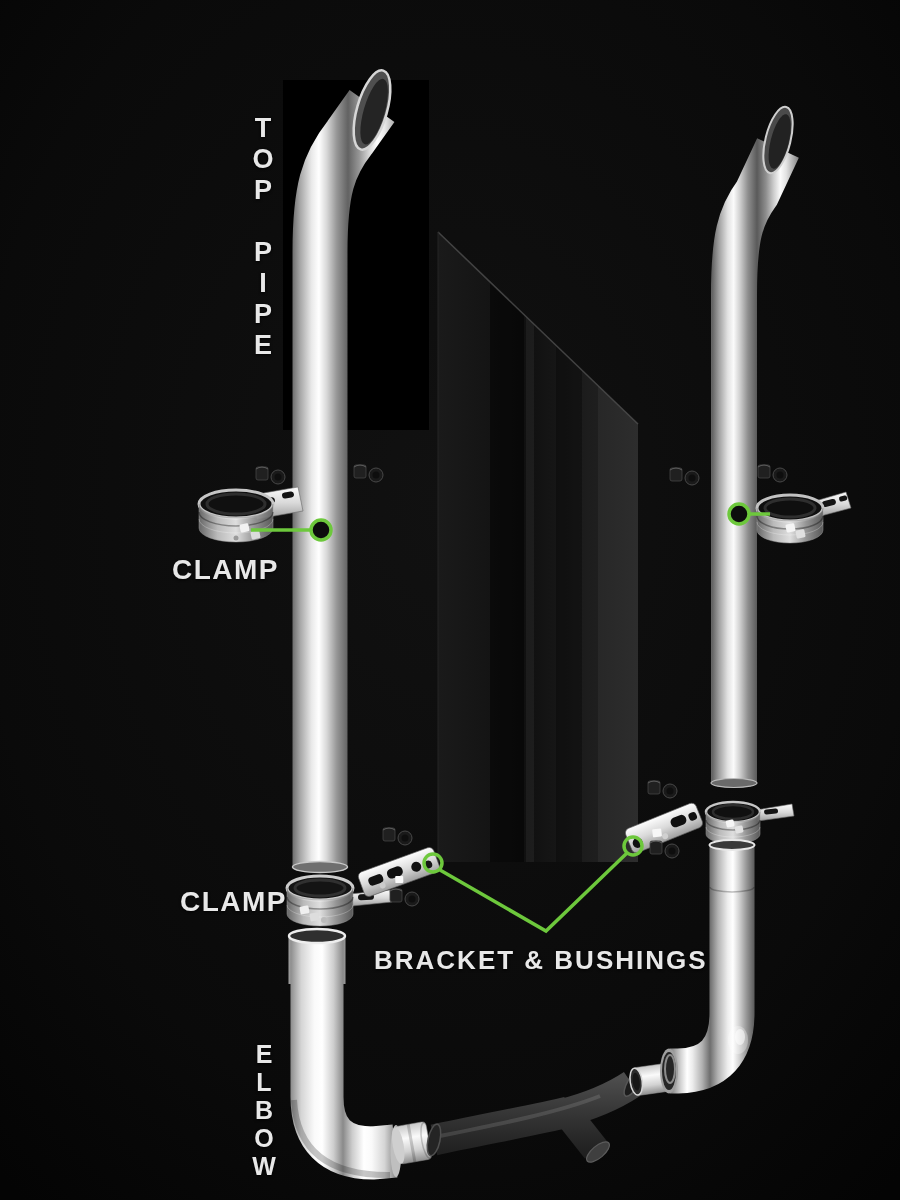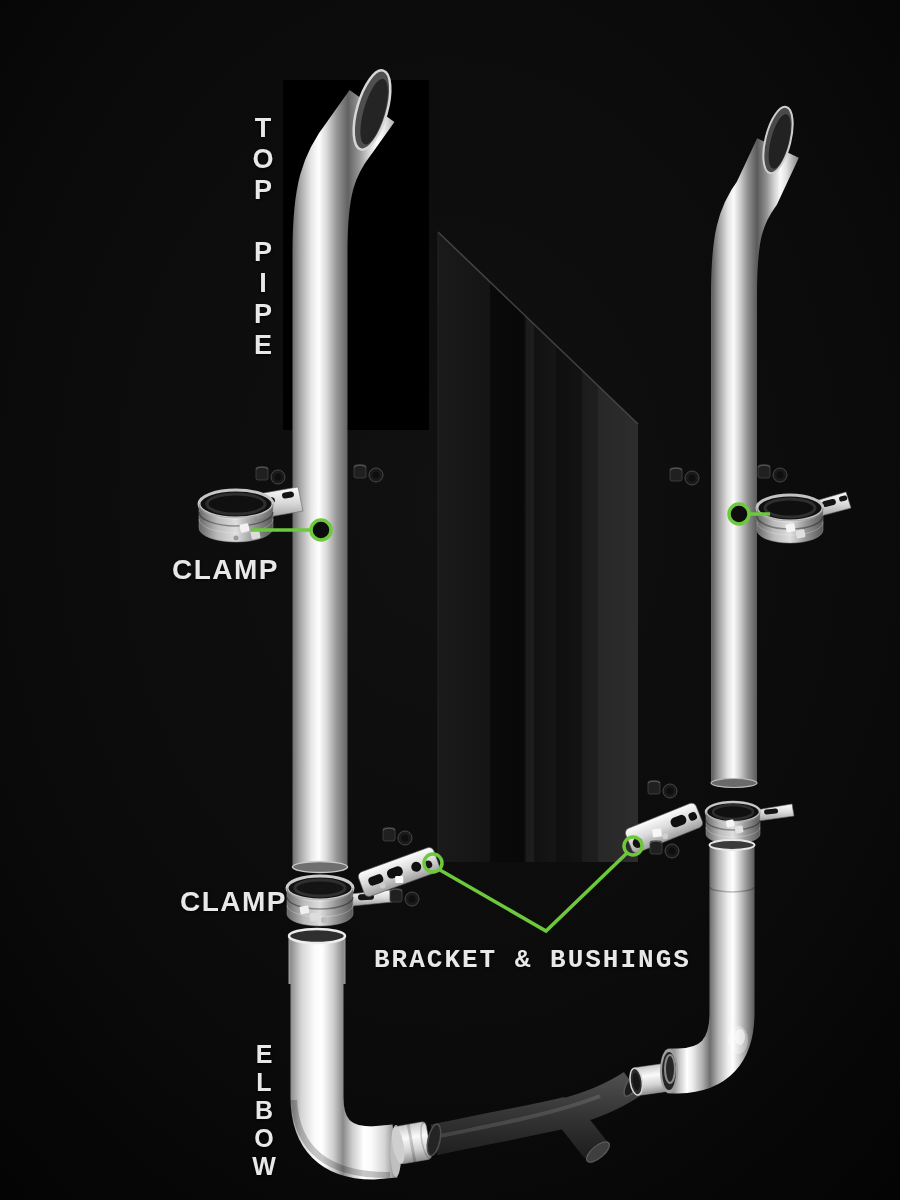--- a/index.html
+++ b/index.html
@@ -10,21 +10,21 @@
   }
   .stage svg { position:absolute; left:0; top:0; }
   .lbl {
     position:absolute; font-weight:bold; color:var(--label, #e8e8e8);
     text-shadow:0 1px 3px rgba(0,0,0,.9); white-space:pre; user-select:none;
   }
   .vlabel { writing-mode:vertical-rl; text-orientation:upright; }
   .lbl-top-pipe { left:247px; top:113px; font-size:27px; letter-spacing:1px; }
   .lbl-clamp-upper { left:172px; top:554px; font-size:28px; letter-spacing:1.5px; }
   .lbl-clamp-lower { left:180px; top:886px; font-size:28px; letter-spacing:1.5px; }
-  .lbl-bracket { left:374px; top:945px; font-size:26px; letter-spacing:2px;font-family:Liberation Mono, monospace; }
+  .lbl-bracket { left:374px; top:945px; font-size:26px; letter-spacing:2px; }
   .lbl-elbow { left:249px; top:1040px; font-size:25px; letter-spacing:0px; }
   .green { stroke:var(--accent, #6dc83c); }
 </style>
 </head>
 <body>
 
 <div class="stage" style="--bg: #0a0a0a; --accent: #6dc83c; --label: #e8e8e8;">
 
 <svg width="900" height="1200" viewBox="0 0 900 1200">
   <defs>

